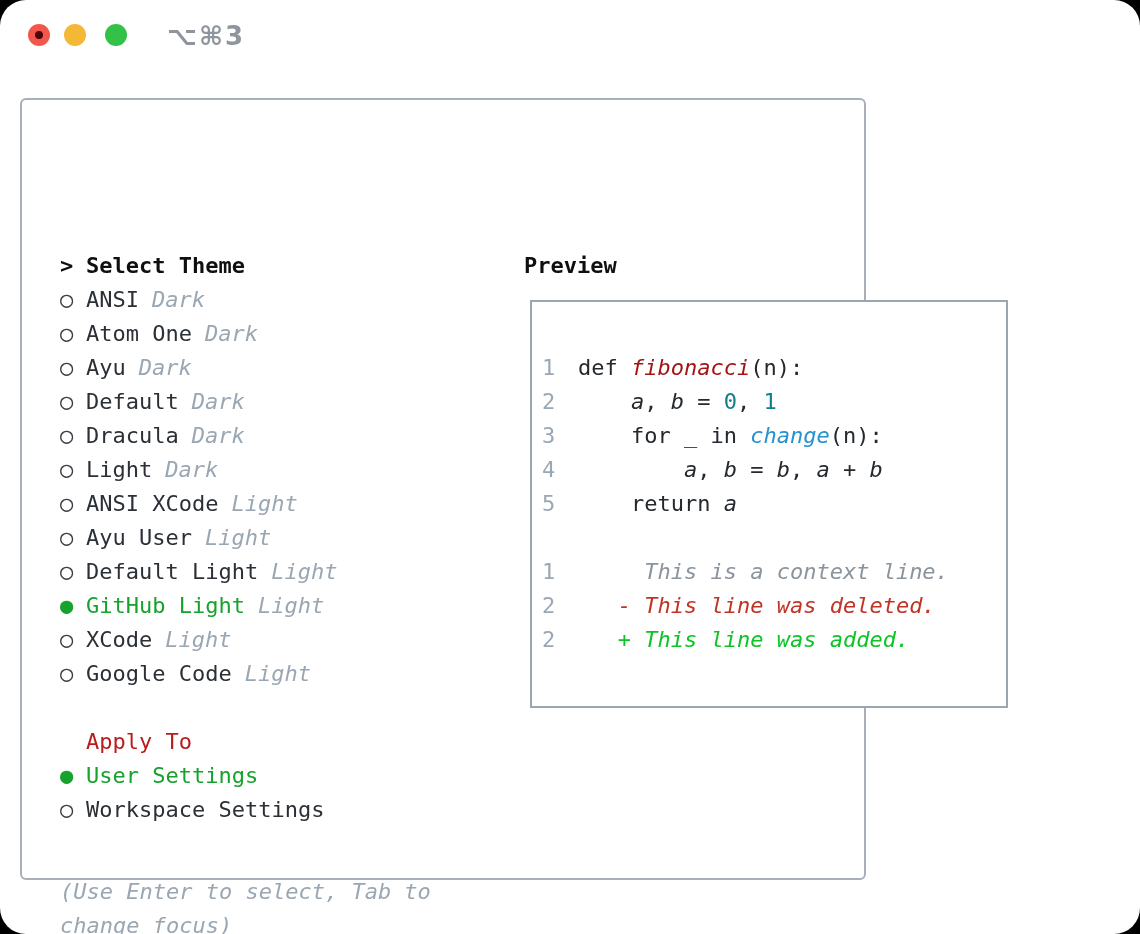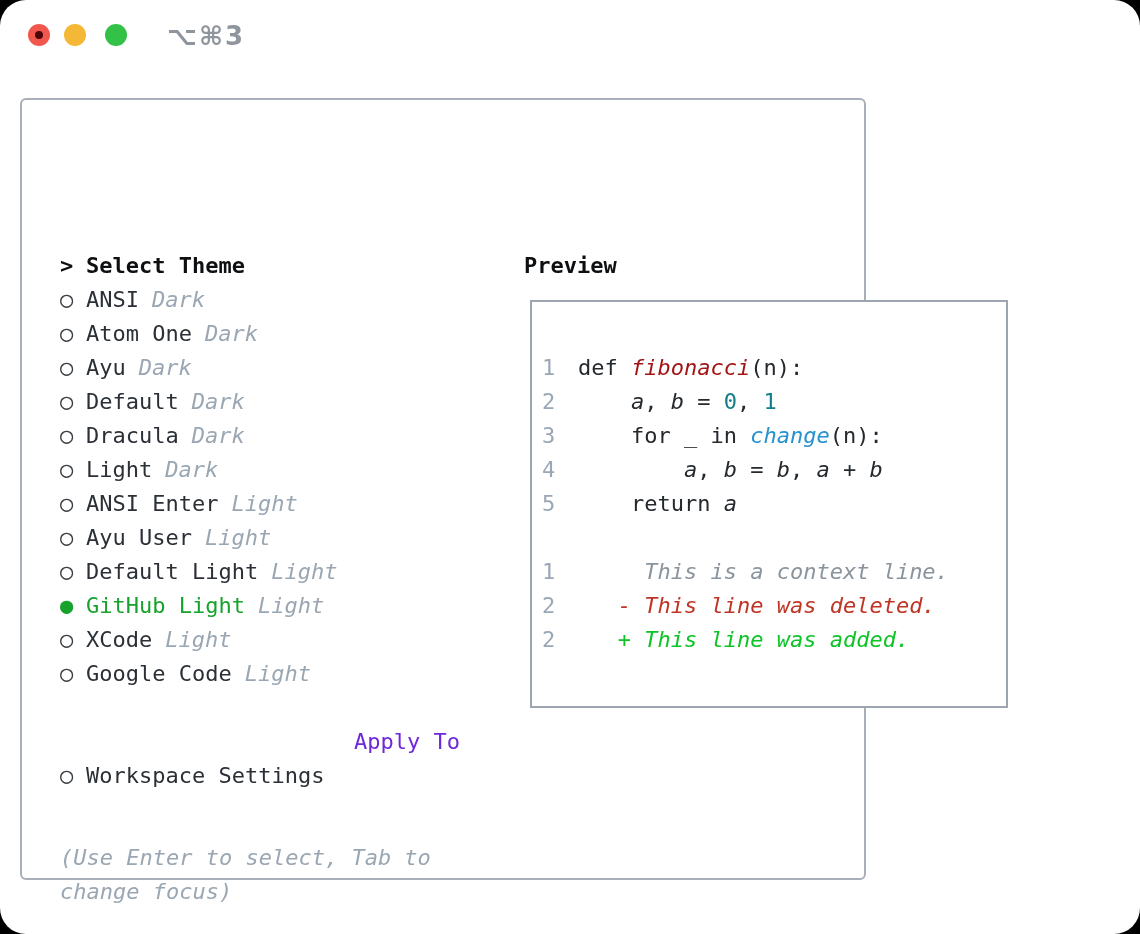--- a/index.html
+++ b/index.html
@@ -49,21 +49,21 @@
     position:absolute;left:38px;top:149px;font-size:22px;line-height:34px;color:var(--c-text);
   }
   .line{height:34px;white-space:pre;}
   .spacer{height:34px;}
   .marker{display:inline-block;width:26px;color:#3a4046;}
   .hdr{font-weight:bold;color:var(--c-black);}
   .hdr .marker{color:var(--c-black);}
   .item .name{color:var(--c-text);}
   .item.selected .name,.item.selected .marker{color:var(--c-green);}
   .tag{font-style:italic;color:var(--c-muted);margin-left:13px;margin-top:36px;}
-  .subhdr{color:#6d28d9;text-align:right;}
+  .subhdr{color:#b91c1c;}
   .hint{
     margin-top:48px;width:400px;white-space:normal;font-style:italic;
     color:var(--c-muted);line-height:34px;
   }
   
   .preview-title{
     position:absolute;left:502px;top:149px;font-size:22px;line-height:34px;
     font-weight:bold;color:var(--c-black);
   }
   .preview-box{
@@ -105,38 +105,39 @@
   <div class="line item"><span class="marker">○</span><span class="name">Atom One</span><span class="tag">Dark</span></div>
 
   <div class="line item"><span class="marker">○</span><span class="name">Ayu</span><span class="tag">Dark</span></div>
 
   <div class="line item"><span class="marker">○</span><span class="name">Default</span><span class="tag">Dark</span></div>
 
   <div class="line item"><span class="marker">○</span><span class="name">Dracula</span><span class="tag">Dark</span></div>
 
   <div class="line item"><span class="marker">○</span><span class="name">Light</span><span class="tag">Dark</span></div>
 
-  <div class="line item"><span class="marker">○</span><span class="name">ANSI Enter</span><span class="tag">Light</span></div>
+  <div class="line item"><span class="marker">○</span><span class="name">ANSI XCode</span><span class="tag">Light</span></div>
 
   <div class="line item"><span class="marker">○</span><span class="name">Ayu User</span><span class="tag">Light</span></div>
 
   <div class="line item"><span class="marker">○</span><span class="name">Default Light</span><span class="tag">Light</span></div>
 
   <div class="line item selected"><span class="marker">●</span><span class="name">GitHub Light</span><span class="tag">Light</span></div>
 
   <div class="line item"><span class="marker">○</span><span class="name">XCode</span><span class="tag">Light</span></div>
 
   <div class="line item"><span class="marker">○</span><span class="name">Google Code</span><span class="tag">Light</span></div>
 </div>
 
       <div class="spacer"></div>
 
       <div class="line subhdr"><span class="marker"></span><span>Apply To</span></div>
 
       <div id="apply-list">
+  <div class="line item selected"><span class="marker">●</span><span class="name">User Settings</span></div>
 
   <div class="line item"><span class="marker">○</span><span class="name">Workspace Settings</span></div>
 </div>
 
       <div class="hint">(Use Enter to select, Tab to change focus)</div>
     </div>
 
     <div class="preview-title">Preview</div>
 
     <div class="preview-box" id="preview-box">

